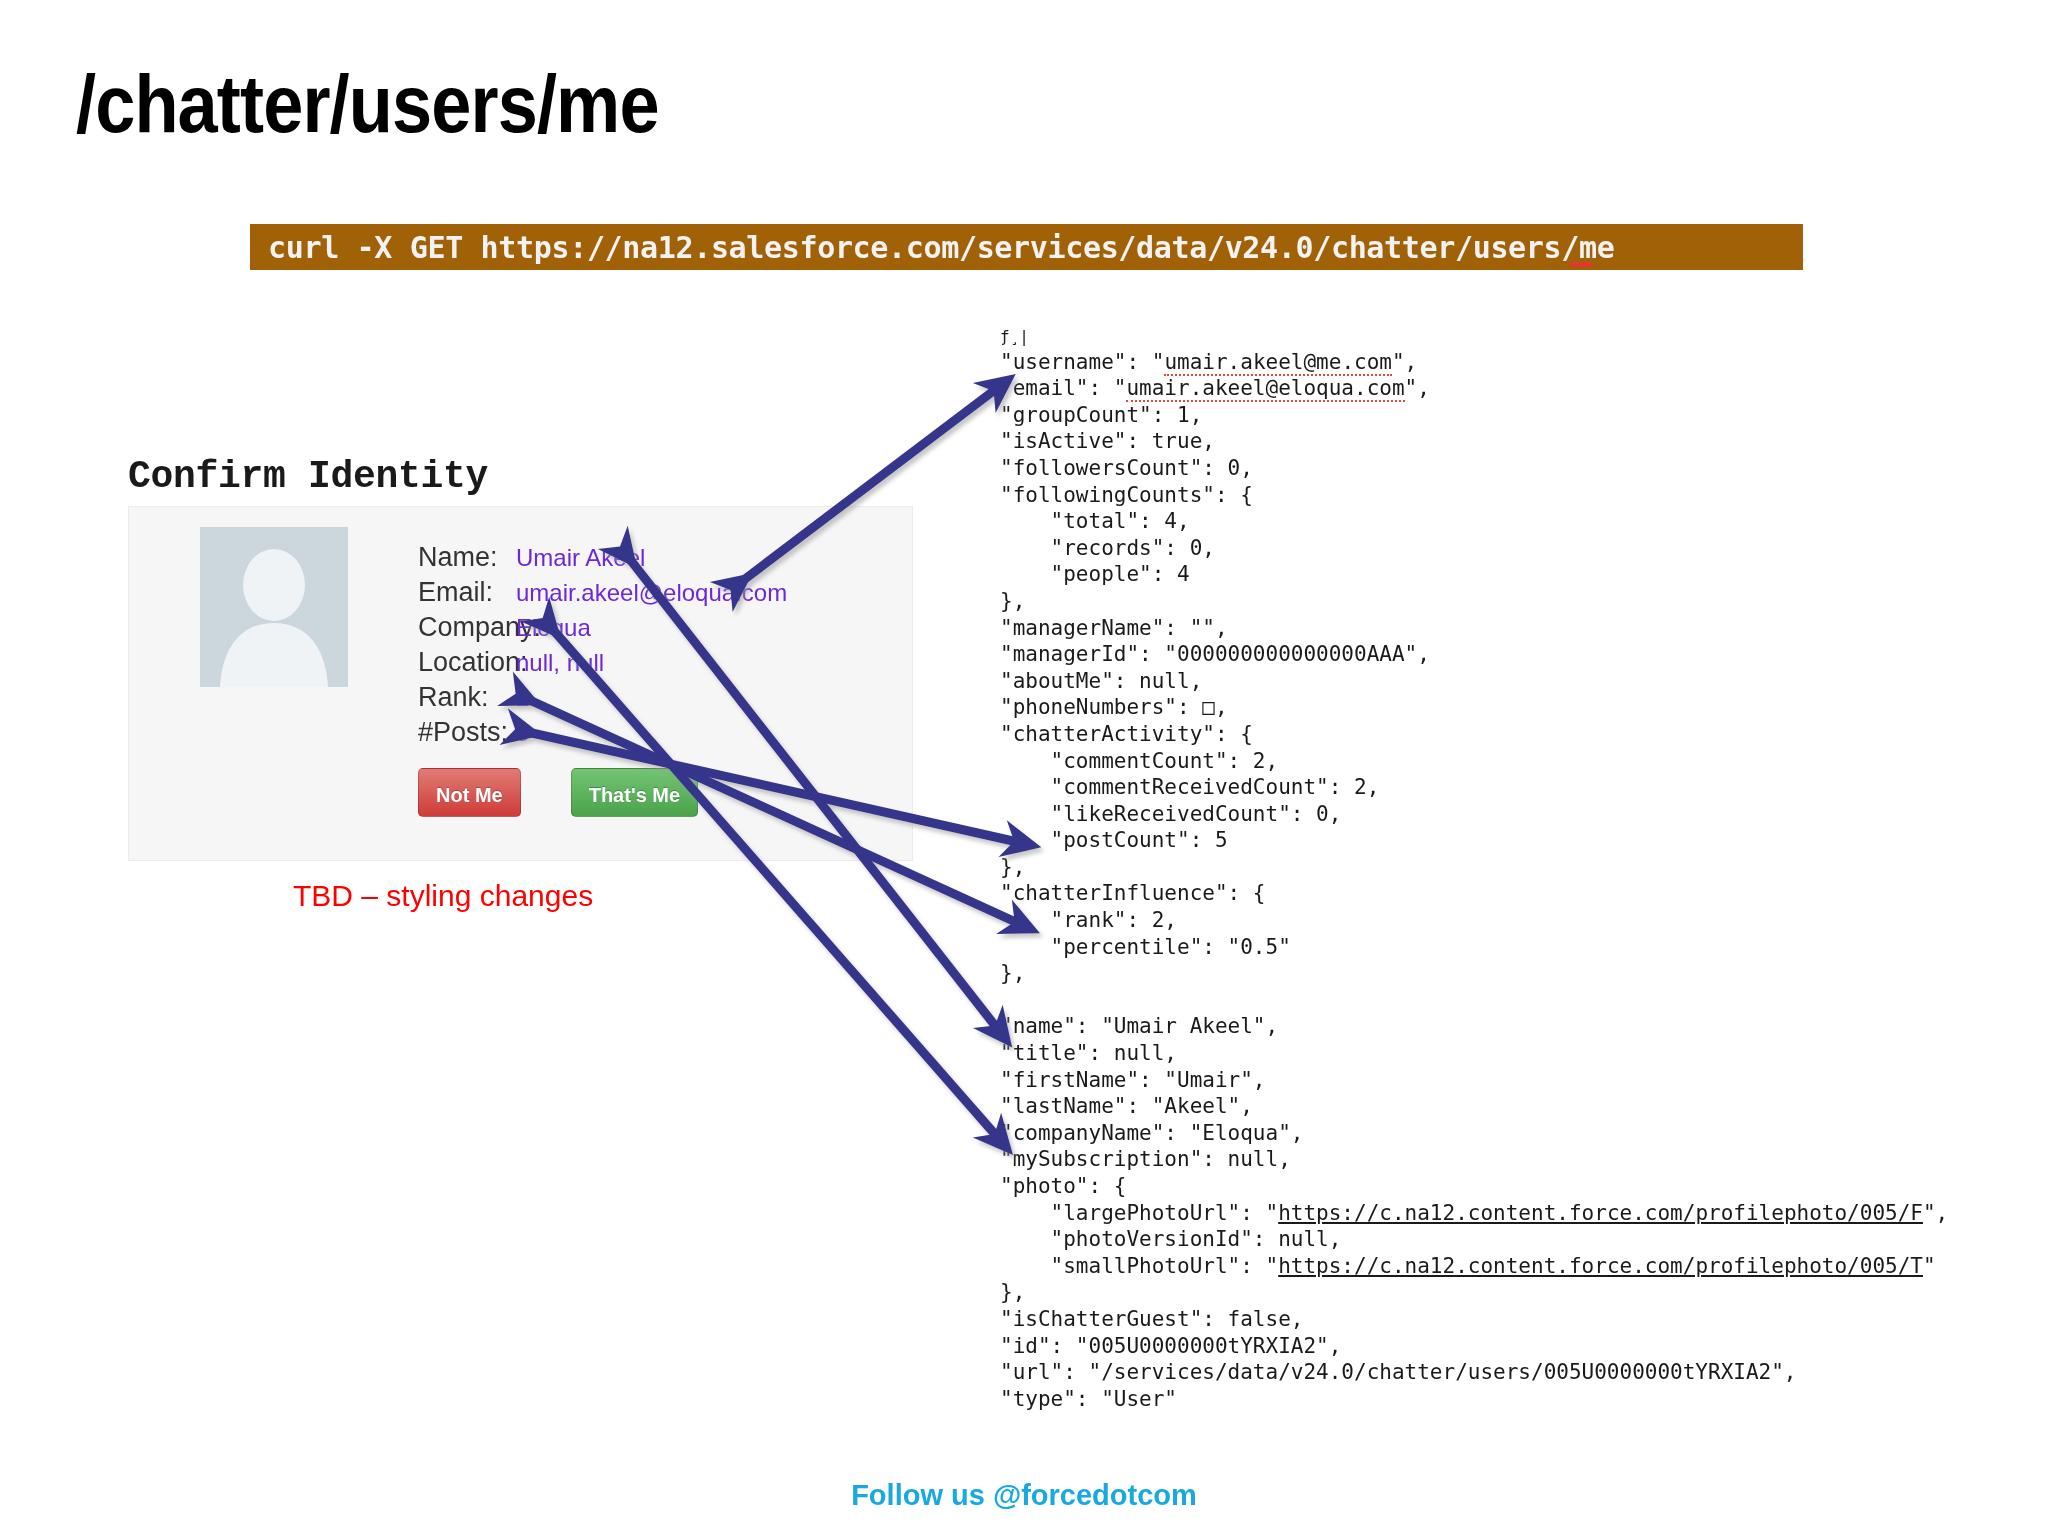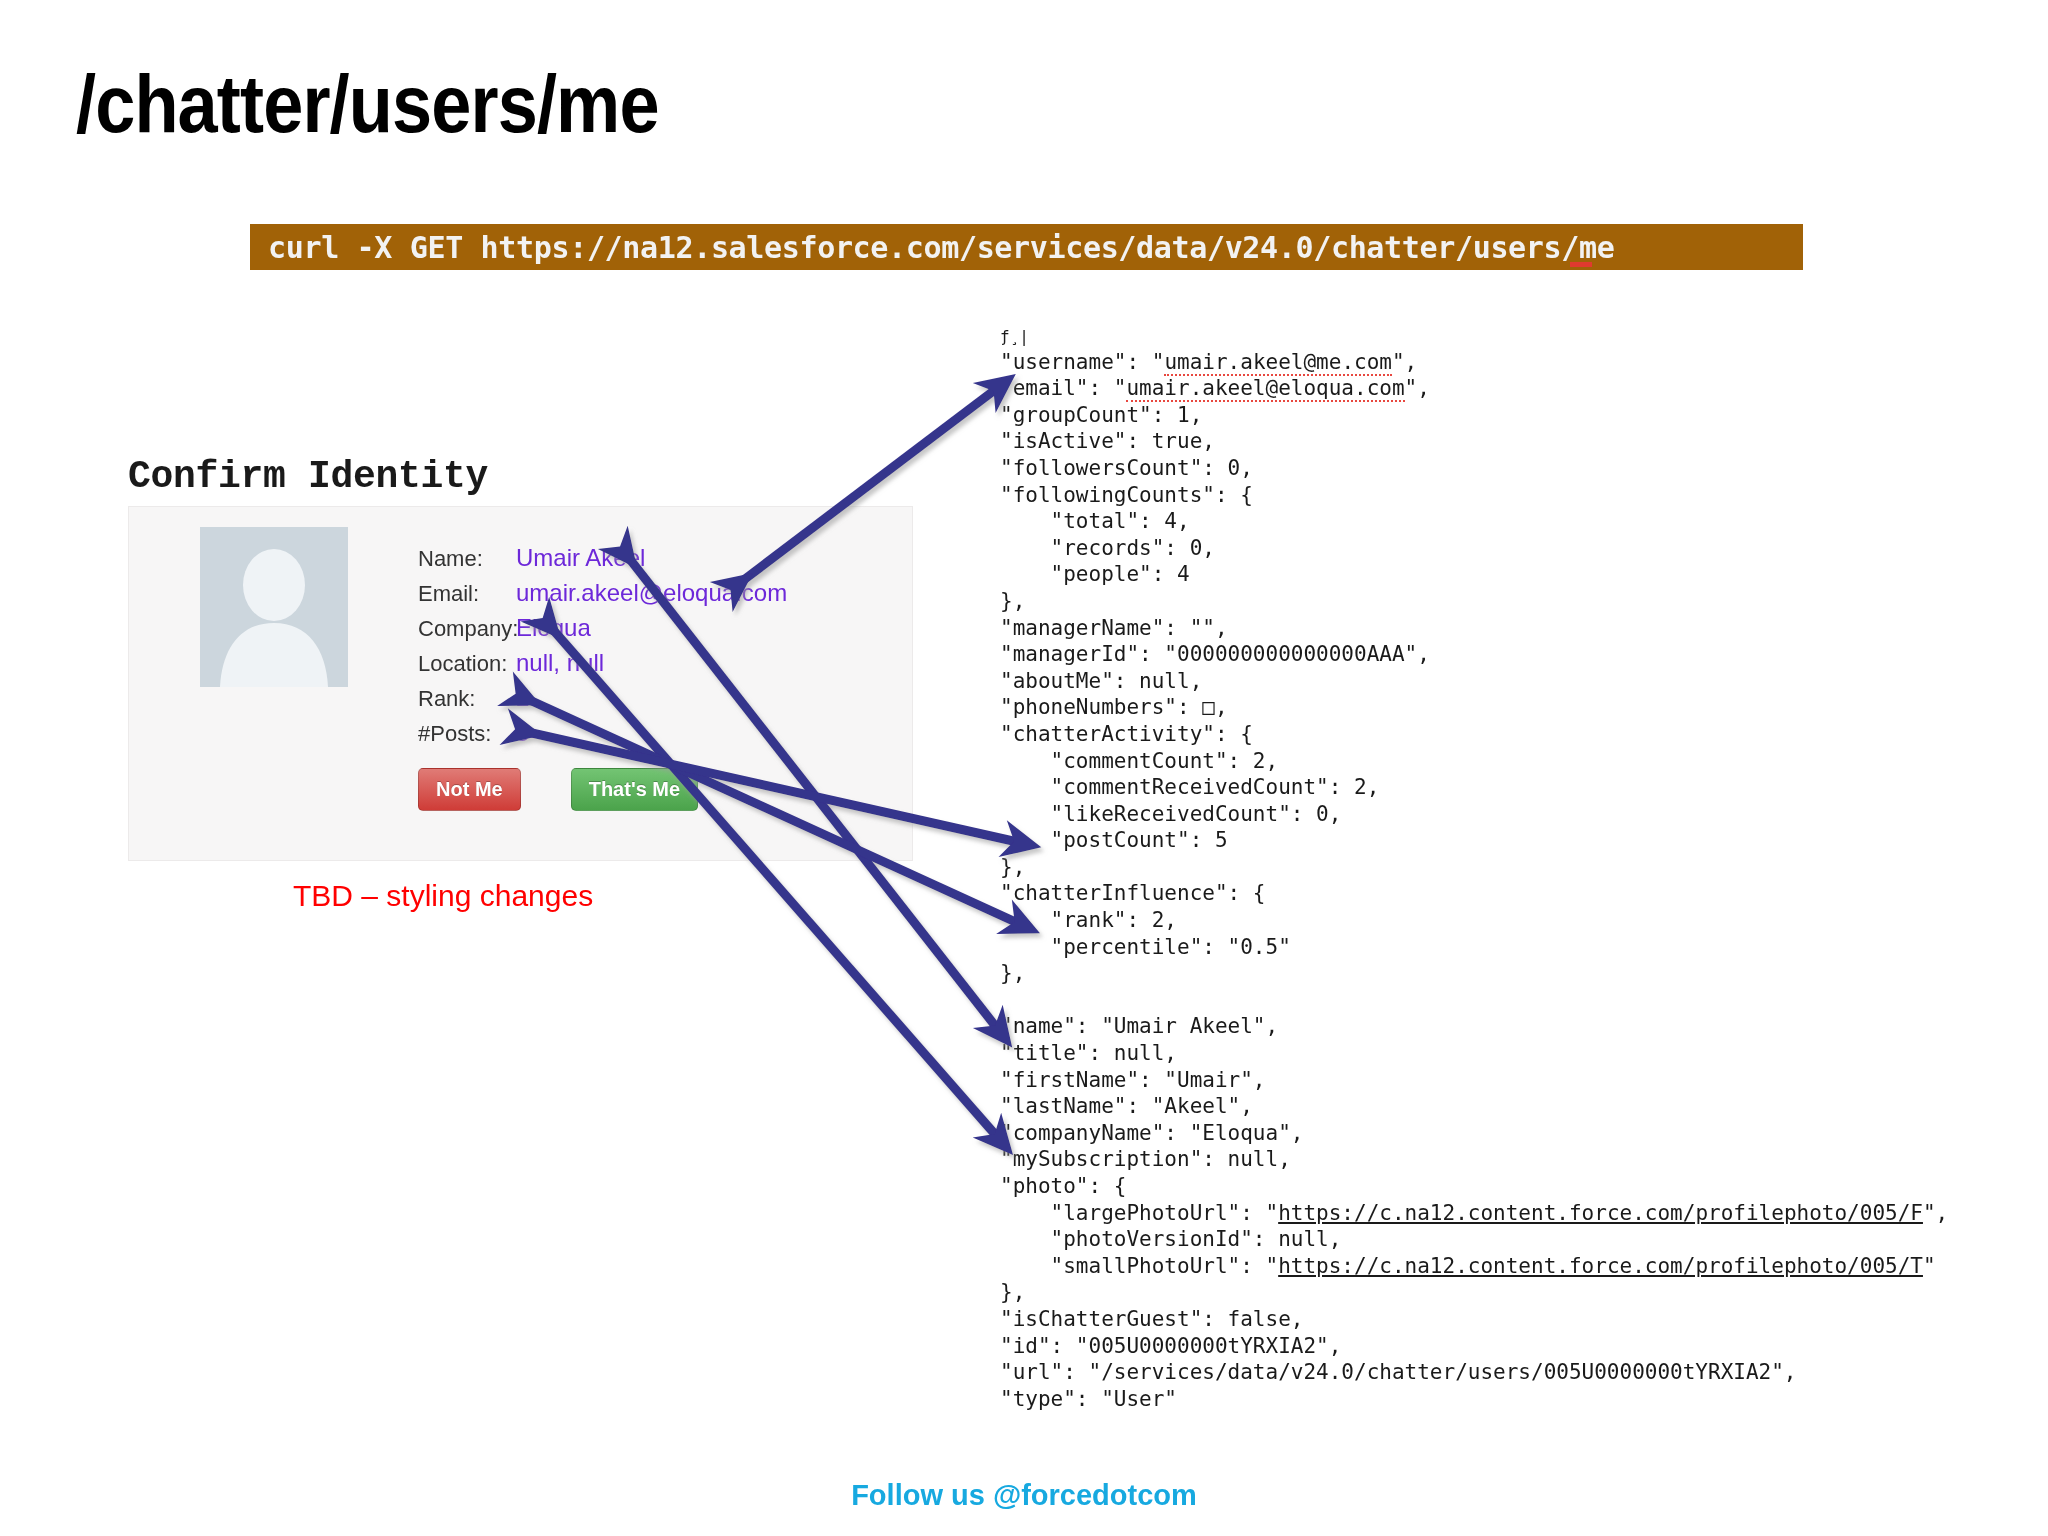--- a/index.html
+++ b/index.html
@@ -106,21 +106,21 @@
     top: 534px;
     width: 420px;
   }
   .field-row {
     display: flex;
     align-items: baseline;
     height: 35px;
   }
   .field-label {
     width: 98px;
-    font-size: 22px;
+    font-size: 27px;
     line-height: 24px;
     color: #333333;
     white-space: nowrap;
   }
   .field-value {
     font-size: 24px;
     line-height: 24px;
     color: #6d28d9;
     white-space: nowrap;
     margin-top: 12px;
@@ -132,21 +132,21 @@
     top: 768px;
     display: flex;
     gap: 50px;
   }
   .btn {
     font-family: "Liberation Sans Narrow", "Liberation Sans", sans-serif;
     font-weight: bold;
     font-size: 20px;
     line-height: 20px;
     color: #ffffff;
-    padding: 10px 17px 11px 17px;
+    padding: 16px 17px 11px 17px;
     border-radius: 5px;
     border: 1px solid rgba(0,0,0,0.18);
     text-align: center;
     white-space: nowrap;
     cursor: pointer;
     text-shadow: 0 -1px 0 rgba(0,0,0,0.25);
   }
   #btn-not-me {
     background: linear-gradient(#e07b76, #cf3c37);
     background-color: #d9534f;

